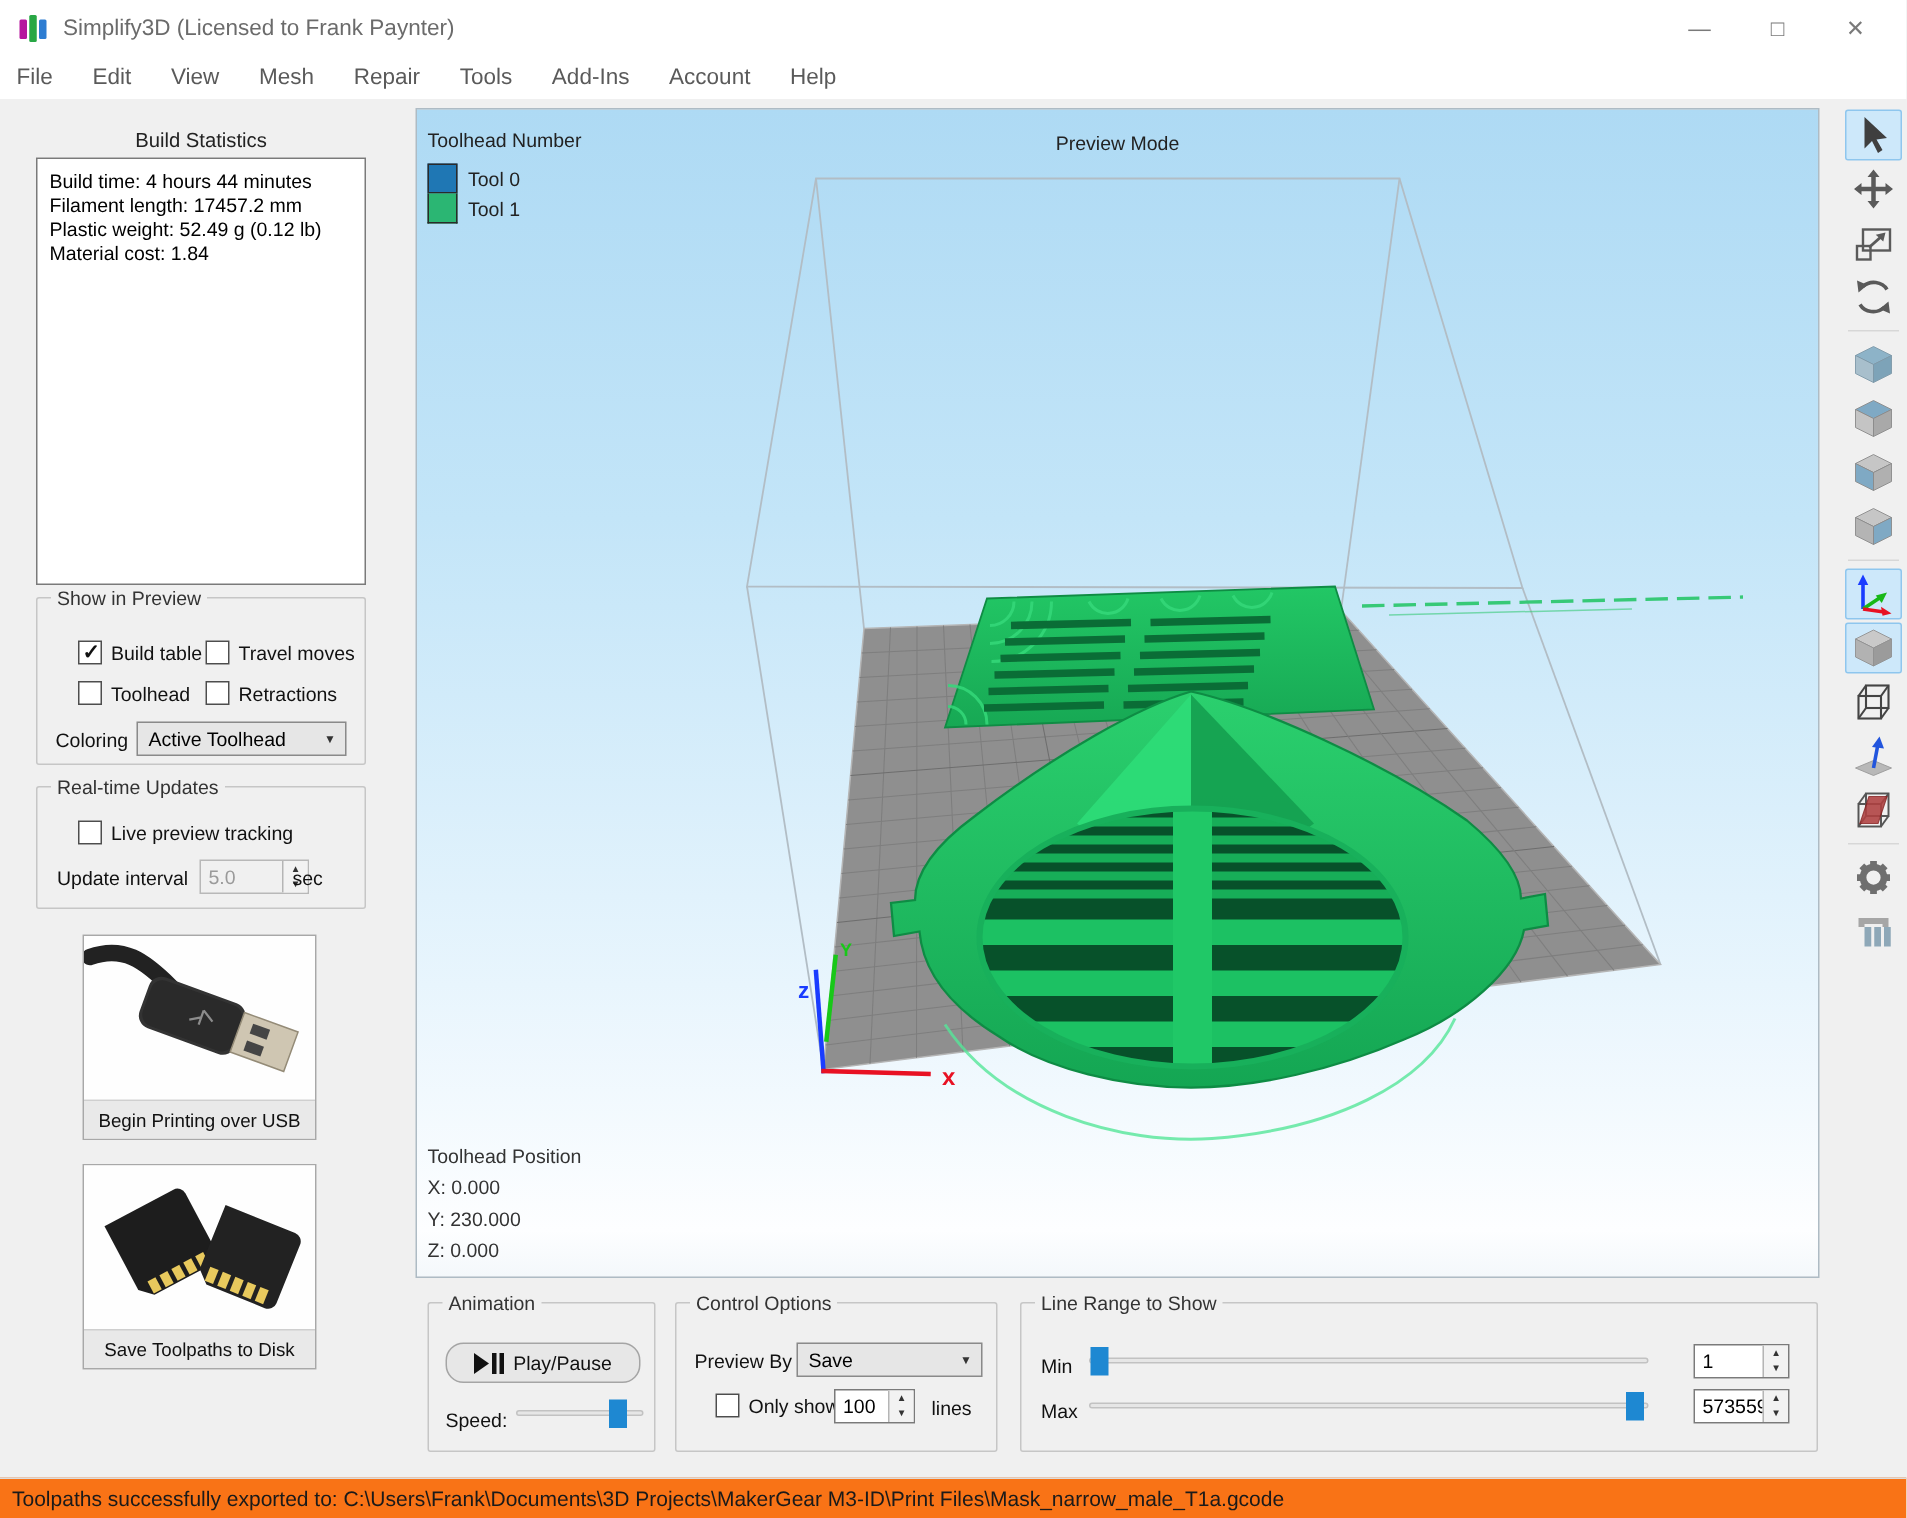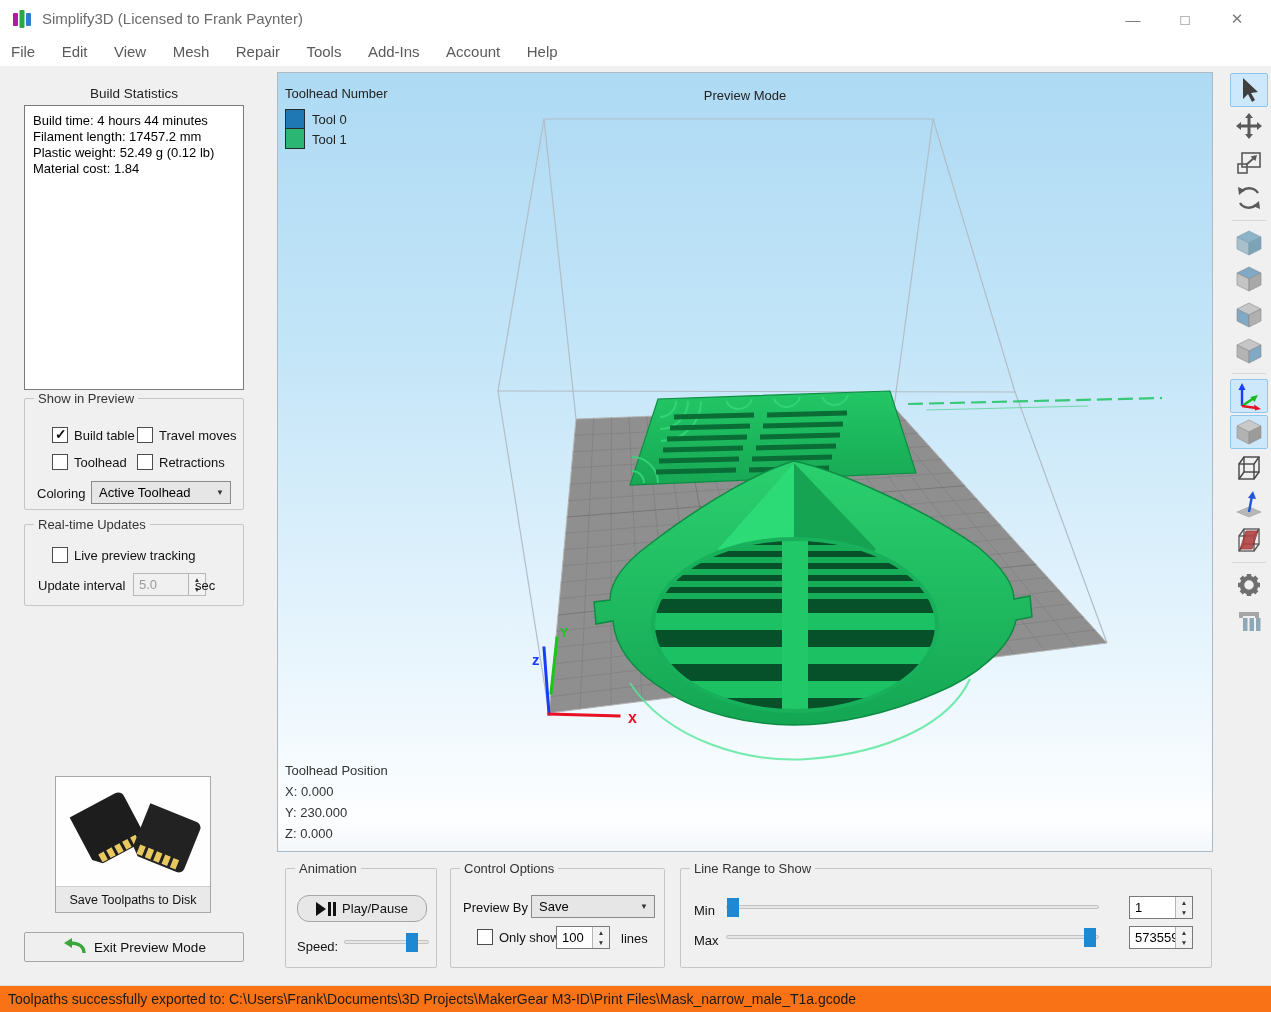--- a/index.html
+++ b/index.html
@@ -185,20 +185,35 @@
       <div class="spin disabled" style="left:108px; top:48px; width:73px;">
         <span>5.0</span>
         <span class="arrows">
             <span>▲</span>
             <span>▼</span>
           </span>
       </div>
       <span class="lbl13" style="left:170px; top:53px;">sec</span>
     </div>
 
+    <div class="img-btn usb-btn">
+      <svg class="photo" viewBox="0 0 154 109">
+        <rect width="154" height="109" fill="#fefefe"></rect>
+        <path d="M4,14 C26,6 40,16 58,34" stroke="#222" stroke-width="11" fill="none" stroke-linecap="round"></path>
+        <g transform="rotate(20 80 55)">
+          <rect x="38" y="38" width="68" height="36" rx="9" fill="#333"></rect>
+          <rect x="40" y="40" width="64" height="32" rx="8" fill="#2a2a2a"></rect>
+          <rect x="104" y="42" width="38" height="28" fill="#cfc6b2" stroke="#948b77" stroke-width="1"></rect>
+          <rect x="112" y="47" width="12" height="7" fill="#454545"></rect>
+          <rect x="112" y="59" width="12" height="7" fill="#454545"></rect>
+          <path d="M78,50 l8,5 m-8,-5 l0,10 m0,-5 l-7,4" stroke="#8c8c8c" stroke-width="1.5" fill="none"></path>
+        </g>
+      </svg>
+      <span class="cap">Begin Printing over USB</span>
+    </div>
 
     <div class="img-btn sd-btn">
       <svg class="photo" viewBox="0 0 154 109">
         <rect width="154" height="109" fill="#fefefe"></rect>
         <g transform="rotate(-28 55 48)">
           <path d="M22,22 h52 a6,6 0 0 1 6,6 v44 a6,6 0 0 1 -6,6 h-44 l-8,-8 z" fill="#1d1d1d"></path>
           <g fill="#e8c95d">
               <rect x="30" y="68" width="6" height="9"></rect>
               <rect x="39" y="68" width="6" height="9"></rect>
               <rect x="48" y="68" width="6" height="9"></rect>
@@ -213,27 +228,20 @@
               <rect x="97" y="76" width="6" height="10"></rect>
               <rect x="106" y="76" width="6" height="10"></rect>
               <rect x="115" y="76" width="6" height="10"></rect>
               <rect x="124" y="76" width="6" height="10"></rect>
             </g>
         </g>
       </svg>
       <span class="cap">Save Toolpaths to Disk</span>
     </div>
 
-    <div class="exit-btn">
-      <svg width="24" height="18" viewBox="0 0 24 18">
-        <path d="M22,15 C22,8 16,5 8,5" stroke="#3aa63a" stroke-width="3.4" fill="none"></path>
-        <polygon points="10,0 10,10 2,5" fill="#3aa63a"></polygon>
-      </svg>
-      <span>Exit Preview Mode</span>
-    </div>
   </div>
 
   <div class="viewport">
     <svg class="scene" width="934" height="778" viewBox="0 0 934 778">
       <defs>
         <linearGradient id="maskGrad" x1="0" y1="0" x2="0" y2="1">
           <stop offset="0" stop-color="#2bd06e"></stop>
             <stop offset="1" stop-color="#14a653"></stop>
         </linearGradient>
         <linearGradient id="panelGrad" x1="0" y1="0" x2="0" y2="1">

